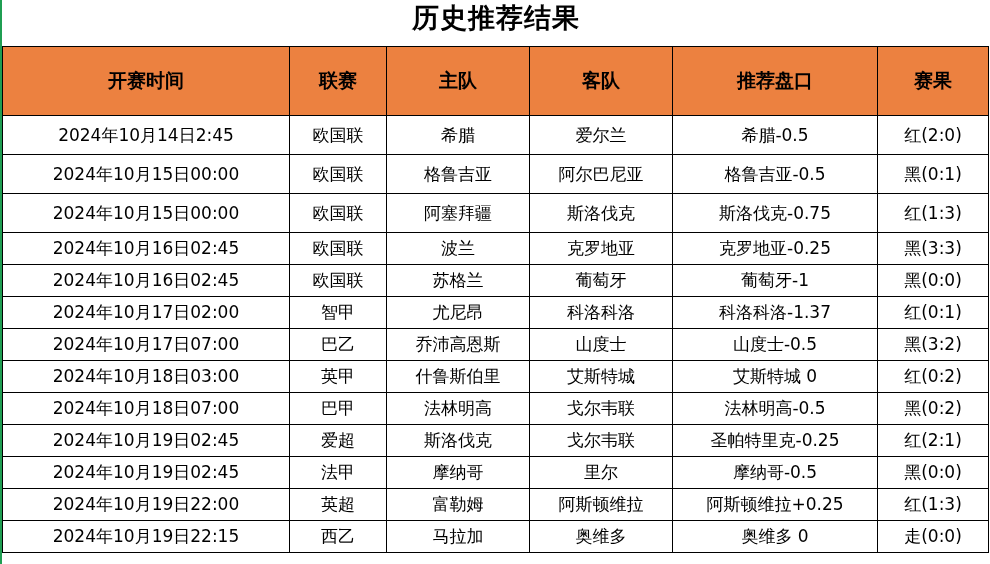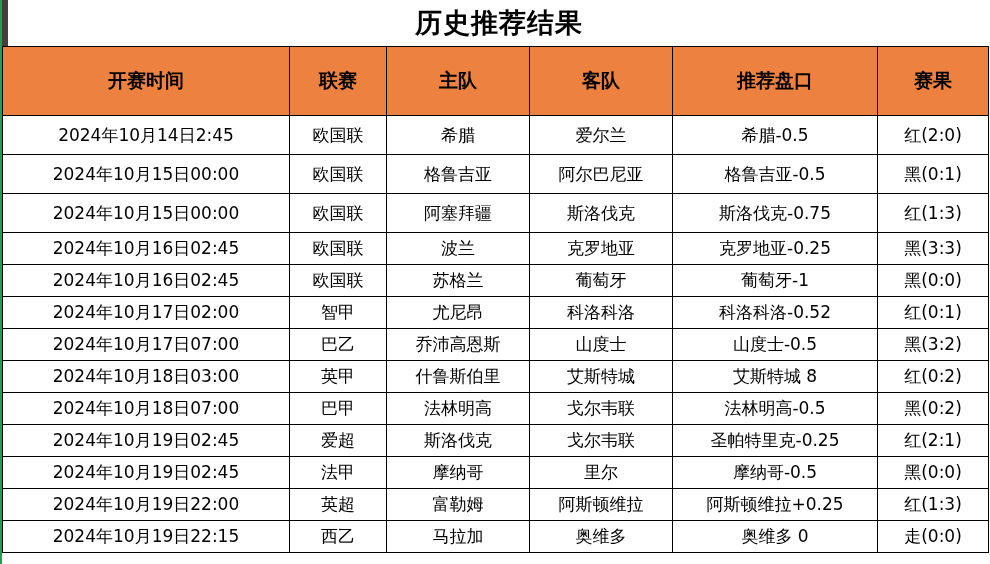--- a/index.html
+++ b/index.html
@@ -16,23 +16,22 @@
   .sheet {
     position: relative;
     width: 990px;
     height: 564px;
     background: #ffffff;
     box-sizing: border-box;
   }
   .title-row {
     height: 46px;
     display: flex;
-    align-items: center;
     justify-content: center;
-    border-left: 8px solid #404040;
+    border-left: 2px solid #404040;
     box-sizing: border-box;
   }
   .title-text {
     font-size: 27px;
     font-weight: bold;
     color: #000000;
     letter-spacing: 1px;
     font-family: "DejaVu Sans", "Liberation Sans", sans-serif;
   }
   table.grid {
@@ -146,37 +145,37 @@
         <td>苏格兰</td>
         <td>葡萄牙</td>
         <td>葡萄牙-1</td>
         <td class="res-black">黑(0:0)</td>
       </tr>
       <tr>
         <td>2024年10月17日02:00</td>
         <td>智甲</td>
         <td>尤尼昂</td>
         <td>科洛科洛</td>
-        <td>科洛科洛-0.52</td>
+        <td>科洛科洛-1.37</td>
         <td class="res-red">红(0:1)</td>
       </tr>
       <tr>
         <td>2024年10月17日07:00</td>
         <td>巴乙</td>
         <td>乔沛高恩斯</td>
         <td>山度士</td>
         <td>山度士-0.5</td>
         <td class="res-black">黑(3:2)</td>
       </tr>
       <tr>
         <td>2024年10月18日03:00</td>
         <td>英甲</td>
         <td>什鲁斯伯里</td>
         <td>艾斯特城</td>
-        <td>艾斯特城 8</td>
+        <td>艾斯特城 0</td>
         <td class="res-red">红(0:2)</td>
       </tr>
       <tr>
         <td>2024年10月18日07:00</td>
         <td>巴甲</td>
         <td>法林明高</td>
         <td>戈尔韦联</td>
         <td>法林明高-0.5</td>
         <td class="res-black">黑(0:2)</td>
       </tr>

